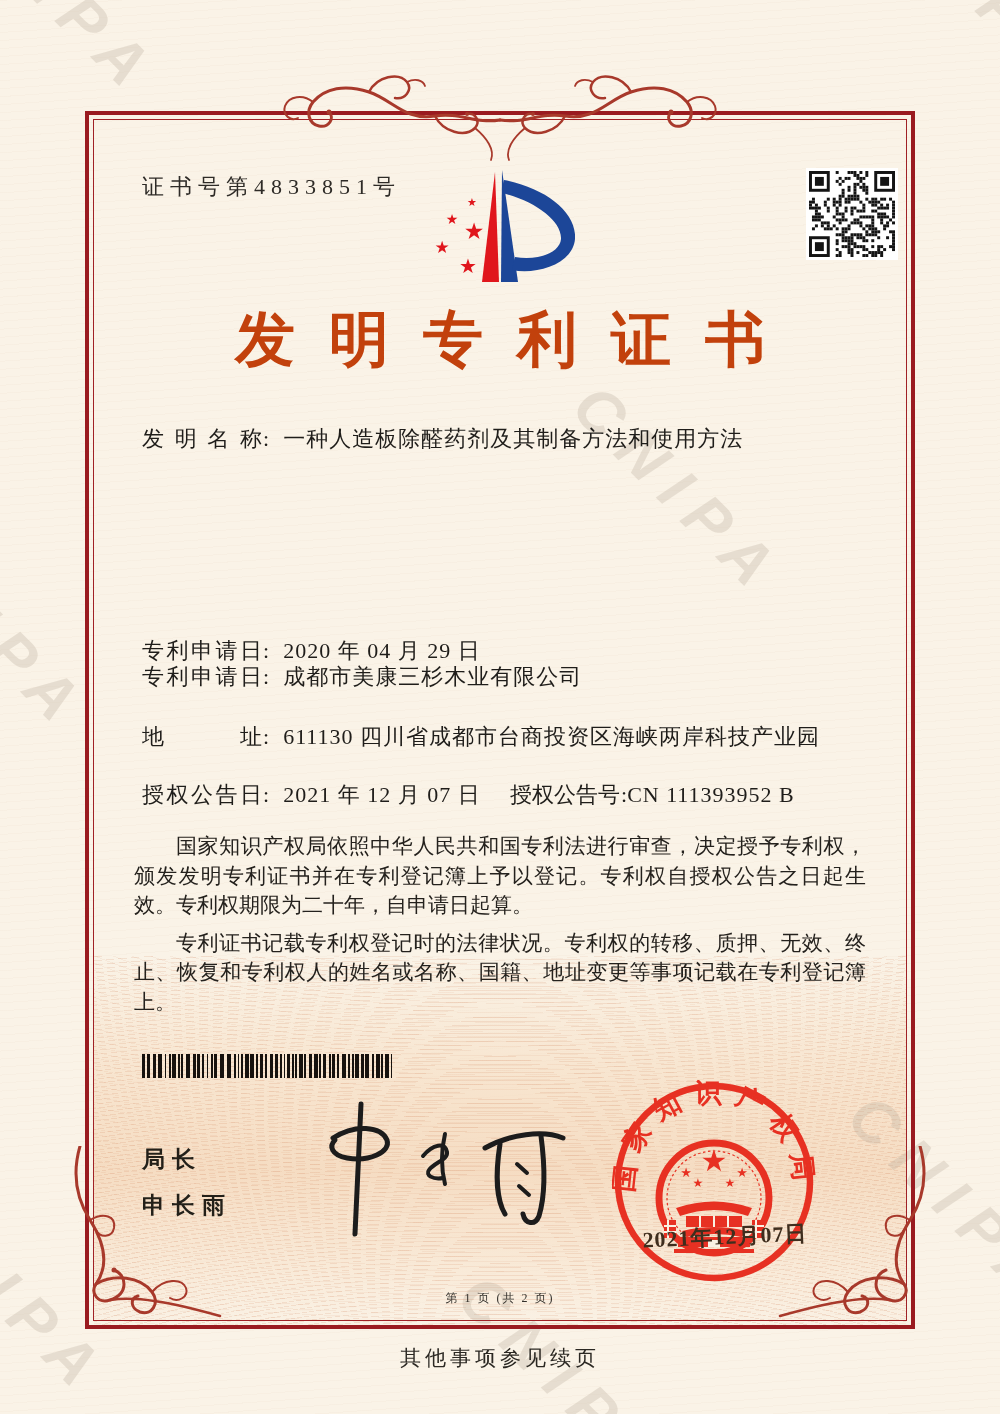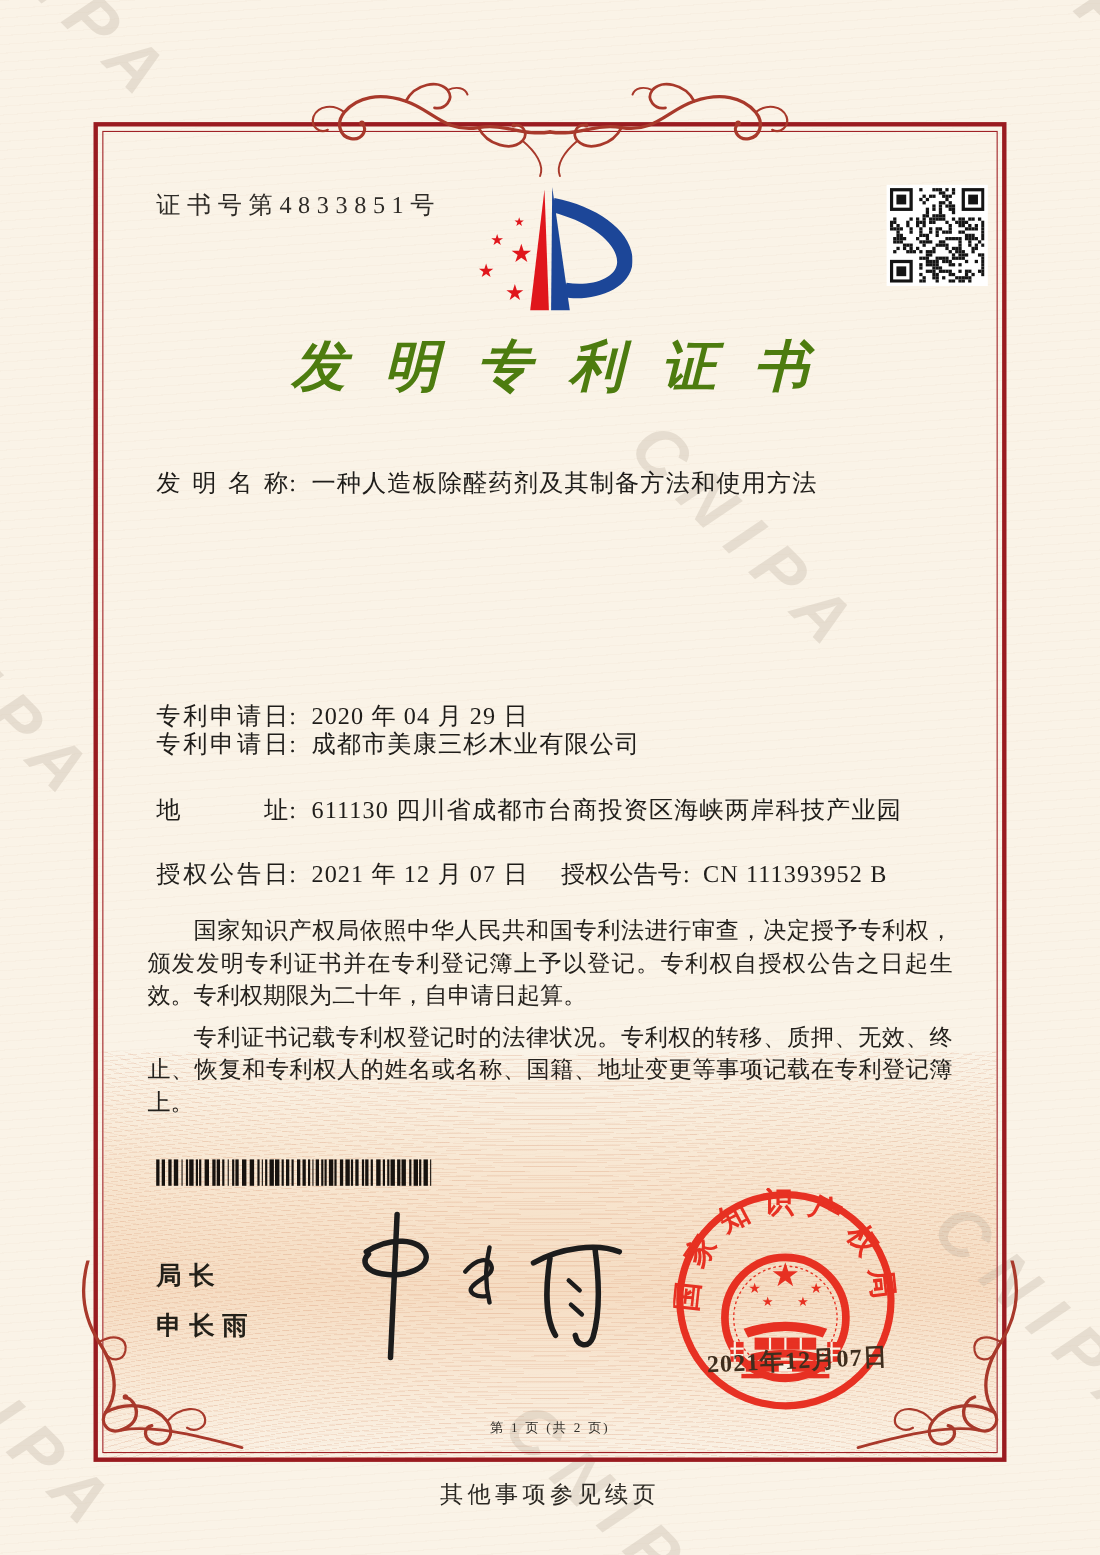--- a/index.html
+++ b/index.html
@@ -27,28 +27,28 @@
   .frame::after{content:"";position:absolute;inset:4px;border:1.5px solid #a02126;}
   .orn{position:absolute;z-index:3;pointer-events:none;}
   #top-orn{left:265px;top:68px;}
   #corner-l{left:52px;top:1146px;}
   #corner-r{left:778px;top:1146px;transform:scaleX(-1);}
   
   .content{position:absolute;inset:0;z-index:4;}
   .certno{position:absolute;left:142px;top:172px;font-size:22px;letter-spacing:6px;color:#2e2b27;}
   .logo{position:absolute;left:425px;top:160px;}
   .qr{position:absolute;left:806px;top:168px;width:92px;height:92px;background:#fff;padding:3px;box-sizing:border-box;}
-  .title{position:absolute;left:0;top:300px;width:100%;text-align:center;font-size:50px;
-      font-weight:bold;letter-spacing:34px;text-indent:34px;color:#4d7c0f;font-style:italic;}
+  .title{position:absolute;left:0;top:300px;width:100%;text-align:center;font-size:60px;
+      font-weight:bold;letter-spacing:34px;text-indent:34px;color:#c2410c;}
   .frow{position:absolute;left:142px;width:740px;font-size:22px;white-space:nowrap;}
   .f-label{display:inline-block;width:120px;text-align:justify;text-align-last:justify;vertical-align:bottom;}
   .f-colon{margin-left:1px;}
   .f-value{margin-left:14px;letter-spacing:1px;}
   .pair2{position:absolute;left:368px;top:0;}
-  .pair2 .f-value{margin-left:12px;}
+  .pair2 .f-value{margin-left:0;}
   #r1{top:424px}#r2{top:482px}#r3{top:540px}#r4{top:636px}#r5{top:662px}#r6{top:722px}#r7{top:780px}
   .body-text{position:absolute;left:126px;top:824px;width:748px;font-size:21px;line-height:29.5px;
       text-align:justify;color:#24211d;}
   .body-text p{margin:8px;text-indent:2em;}
   .barcode{position:absolute;left:142px;top:1054px;width:258px;height:24px;display:flex;align-items:stretch;}
   .barcode i{background:#17120e;display:block;}
   .signer{position:absolute;left:142px;font-size:23px;letter-spacing:7px;
       font-family:"Liberation Sans","DejaVu Sans",sans-serif;font-weight:600;color:#232019;}
   #signer-title{top:1144px;} #signer-name{top:1190px;}
   .sig{position:absolute;left:295px;top:1096px;}

